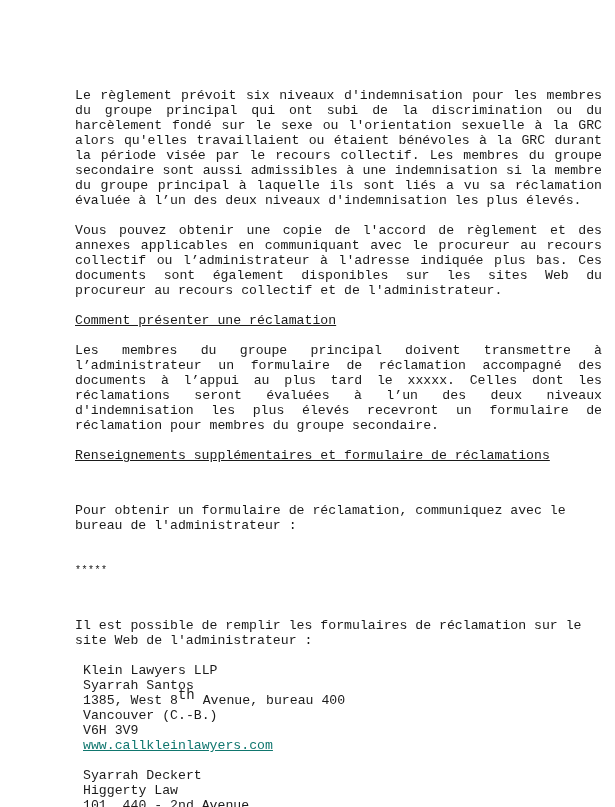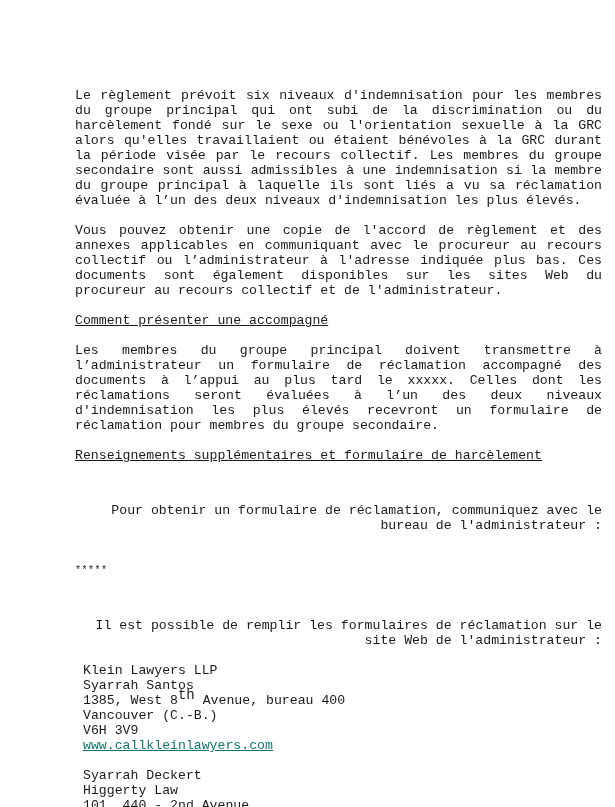--- a/index.html
+++ b/index.html
@@ -3,38 +3,38 @@
   <meta charset="utf-8">
   <style>
     html, body { margin: 0; padding: 0; background: #ffffff; }
     body { width: 615px; height: 807px; overflow: hidden; position: relative; }
     .page {
       position: absolute; left: 75px; top: 88px; width: 527px;
       font-family: Liberation Mono, monospace;
       font-size: 13.2px; line-height: 15px; color: #1a1a1a;
     }
     .para { margin: 0 0 15px 0; text-align: justify; }
-    .para.left { text-align: right; margin-top: 40px; }
+    .para.left { text-align: left; margin-top: 40px; }
     .heading { margin: 0 0 15px 0; text-decoration: underline; }
     .stars { margin: 0 0 15px 0; font-size: 10px; letter-spacing: 0.5px; }
     .gap { height: 15px; }
     .addr { margin: 0 0 15px 8px; }
     .addr div { white-space: nowrap; }
     .link { text-decoration: underline; color: #0f766e; }
     sup { font-size: 14px; line-height: 0; vertical-align: 5px; }
   </style>
 </head>
 <body>
 
 <div class="page">
   <p class="para">Le règlement prévoit six niveaux d'indemnisation pour les membres du groupe principal qui ont subi de la discrimination ou du harcèlement fondé sur le sexe ou l'orientation sexuelle à la GRC alors qu'elles travaillaient ou étaient bénévoles à la GRC durant la période visée par le recours collectif. Les membres du groupe secondaire sont aussi admissibles à une indemnisation si la membre du groupe principal à laquelle ils sont liés a vu sa réclamation évaluée à l’un des deux niveaux d'indemnisation les plus élevés.</p>
   <p class="para">Vous pouvez obtenir une copie de l'accord de règlement et des annexes applicables en communiquant avec le procureur au recours collectif ou l’administrateur à l'adresse indiquée plus bas. Ces documents sont également disponibles sur les sites Web du procureur au recours collectif et de l'administrateur.</p>
-  <div class="heading">Comment présenter une accompagné</div>
+  <div class="heading">Comment présenter une réclamation</div>
   <p class="para">Les membres du groupe principal doivent transmettre à l’administrateur un formulaire de réclamation accompagné des documents à l’appui au plus tard le xxxxx. Celles dont les réclamations seront évaluées à l’un des deux niveaux d'indemnisation les plus élevés recevront un formulaire de réclamation pour membres du groupe secondaire.</p>
-  <div class="heading">Renseignements supplémentaires et formulaire de harcèlement</div>
+  <div class="heading">Renseignements supplémentaires et formulaire de réclamations</div>
   <p class="para left">Pour obtenir un formulaire de réclamation, communiquez avec le bureau de l'administrateur :</p>
   <div class="gap"></div>
   <div class="stars">*****</div>
   <p class="para left">Il est possible de remplir les formulaires de réclamation sur le site Web de l'administrateur :</p>
 
   <div class="addr">
     <div>Klein Lawyers LLP</div>
     <div>Syarrah Santos</div>
     <div><span>1385, West 8</span><sup>th</sup><span> Avenue, bureau 400</span></div>
     <div>Vancouver (C.-B.)</div>

